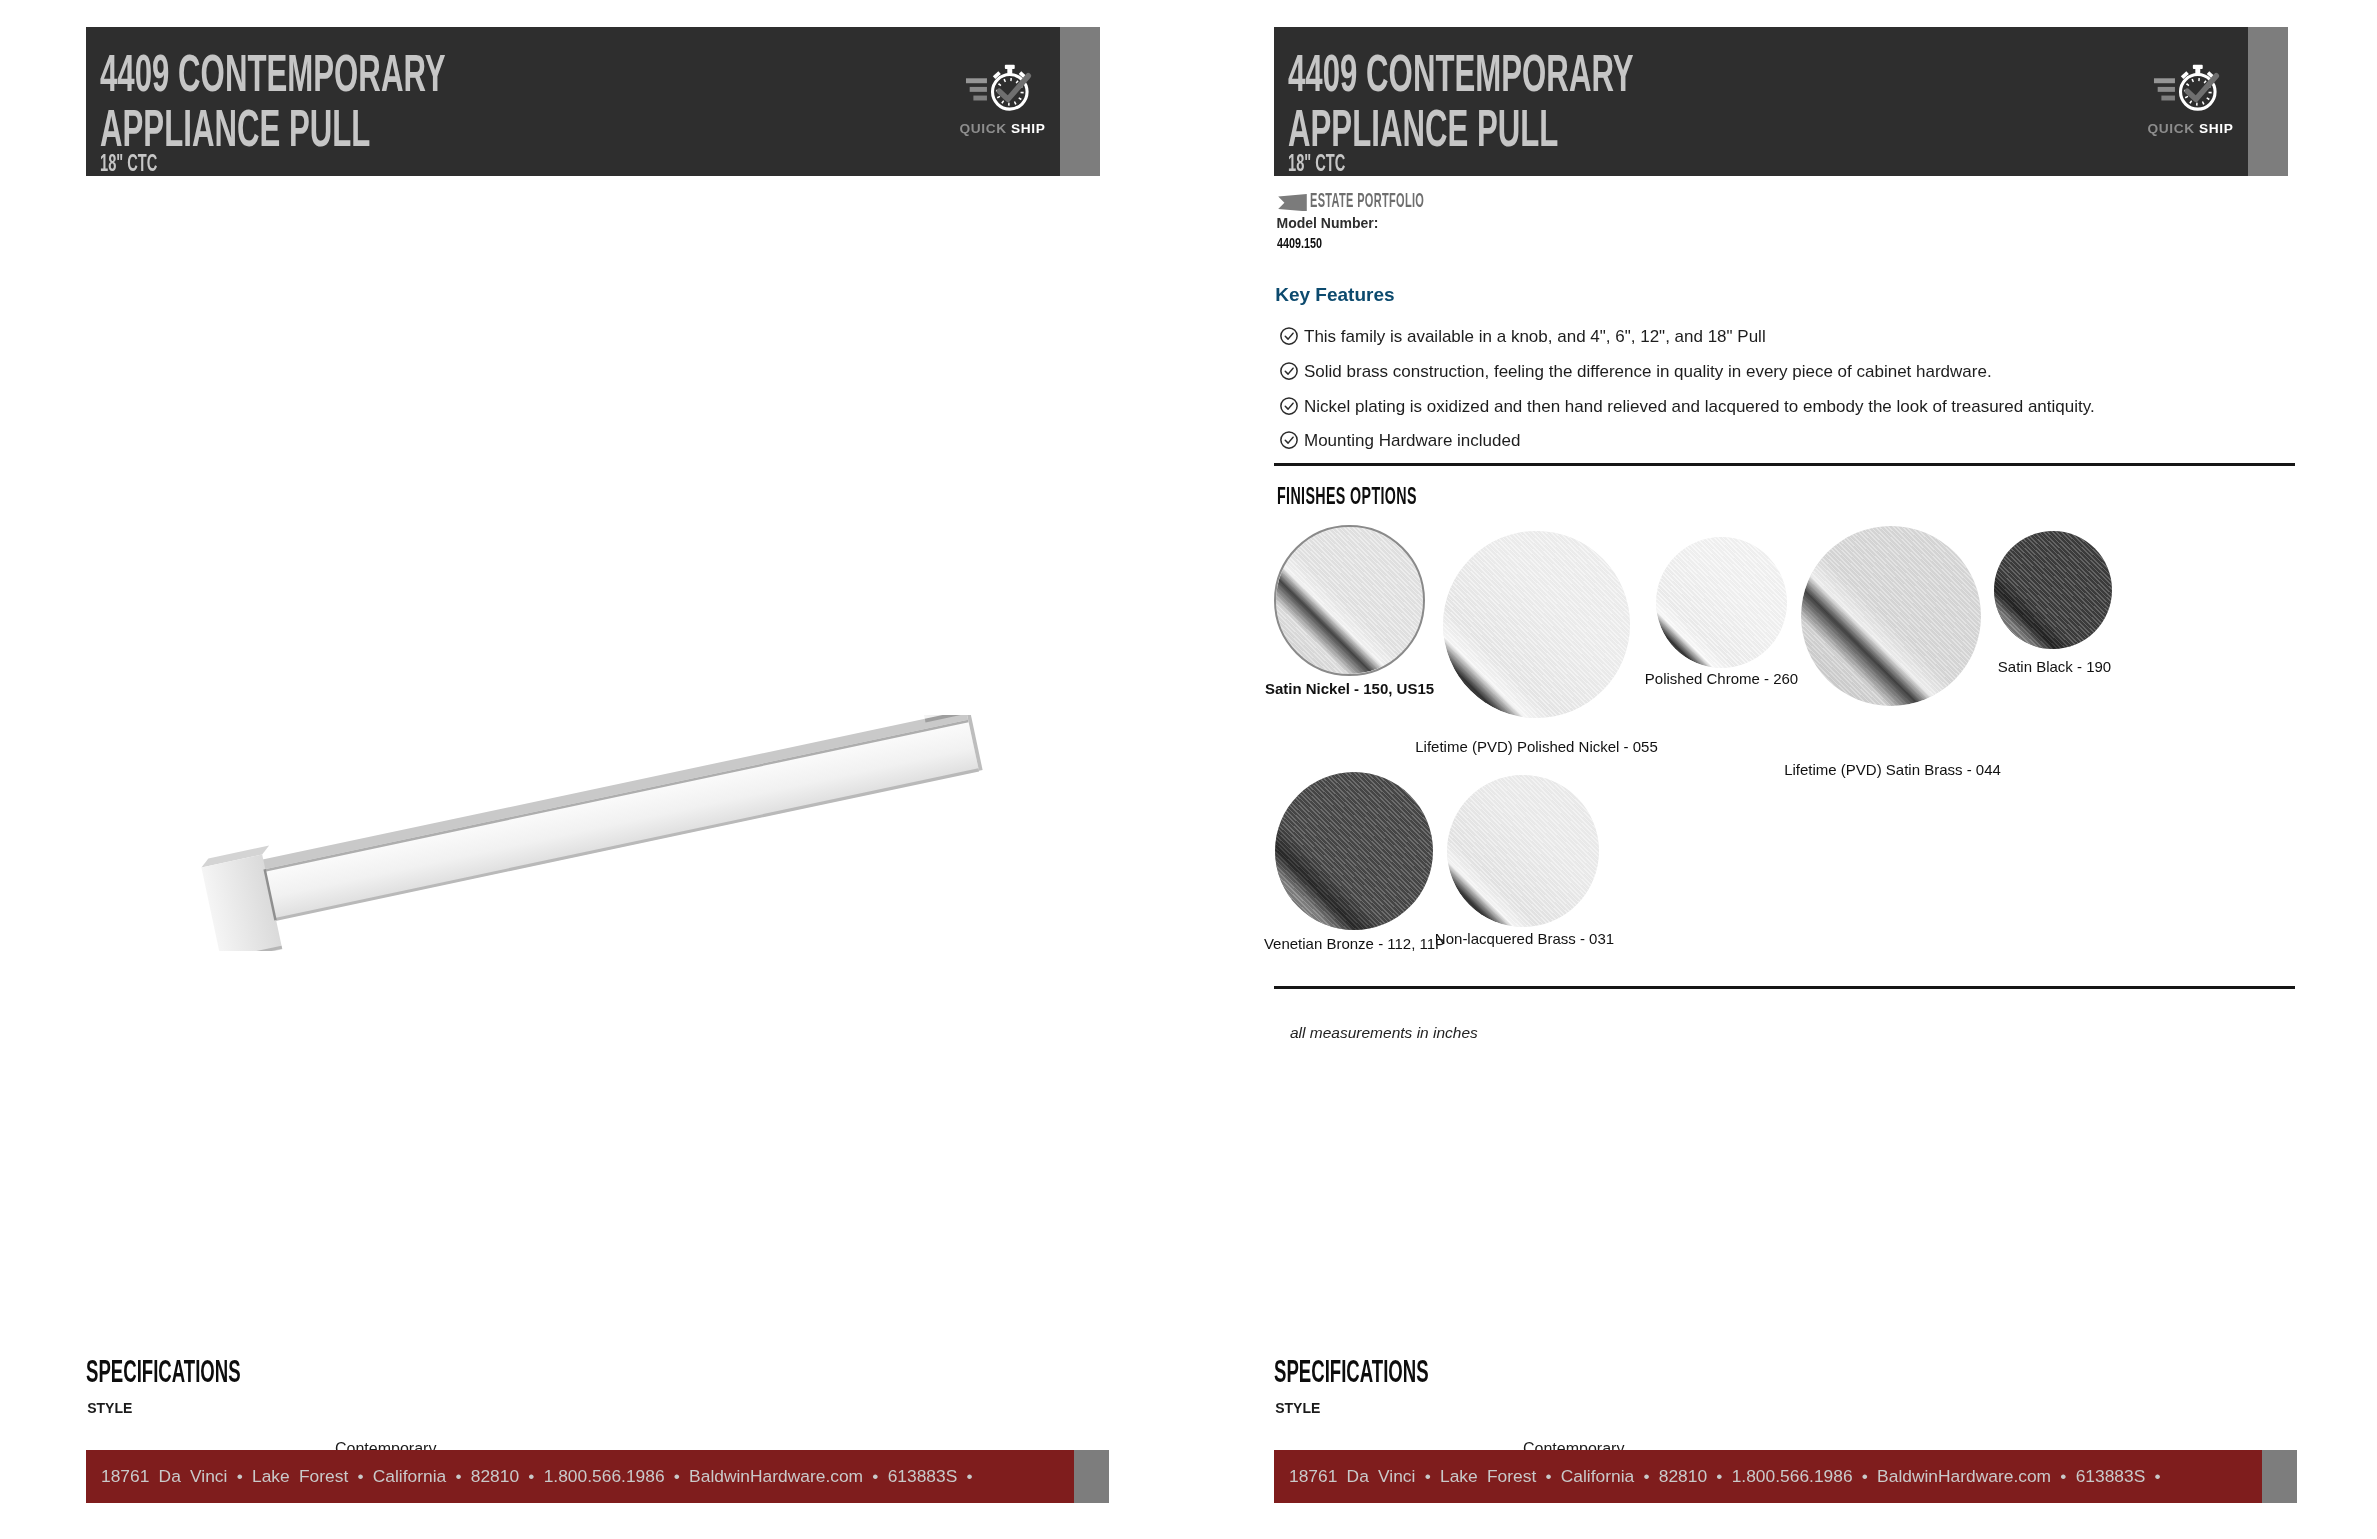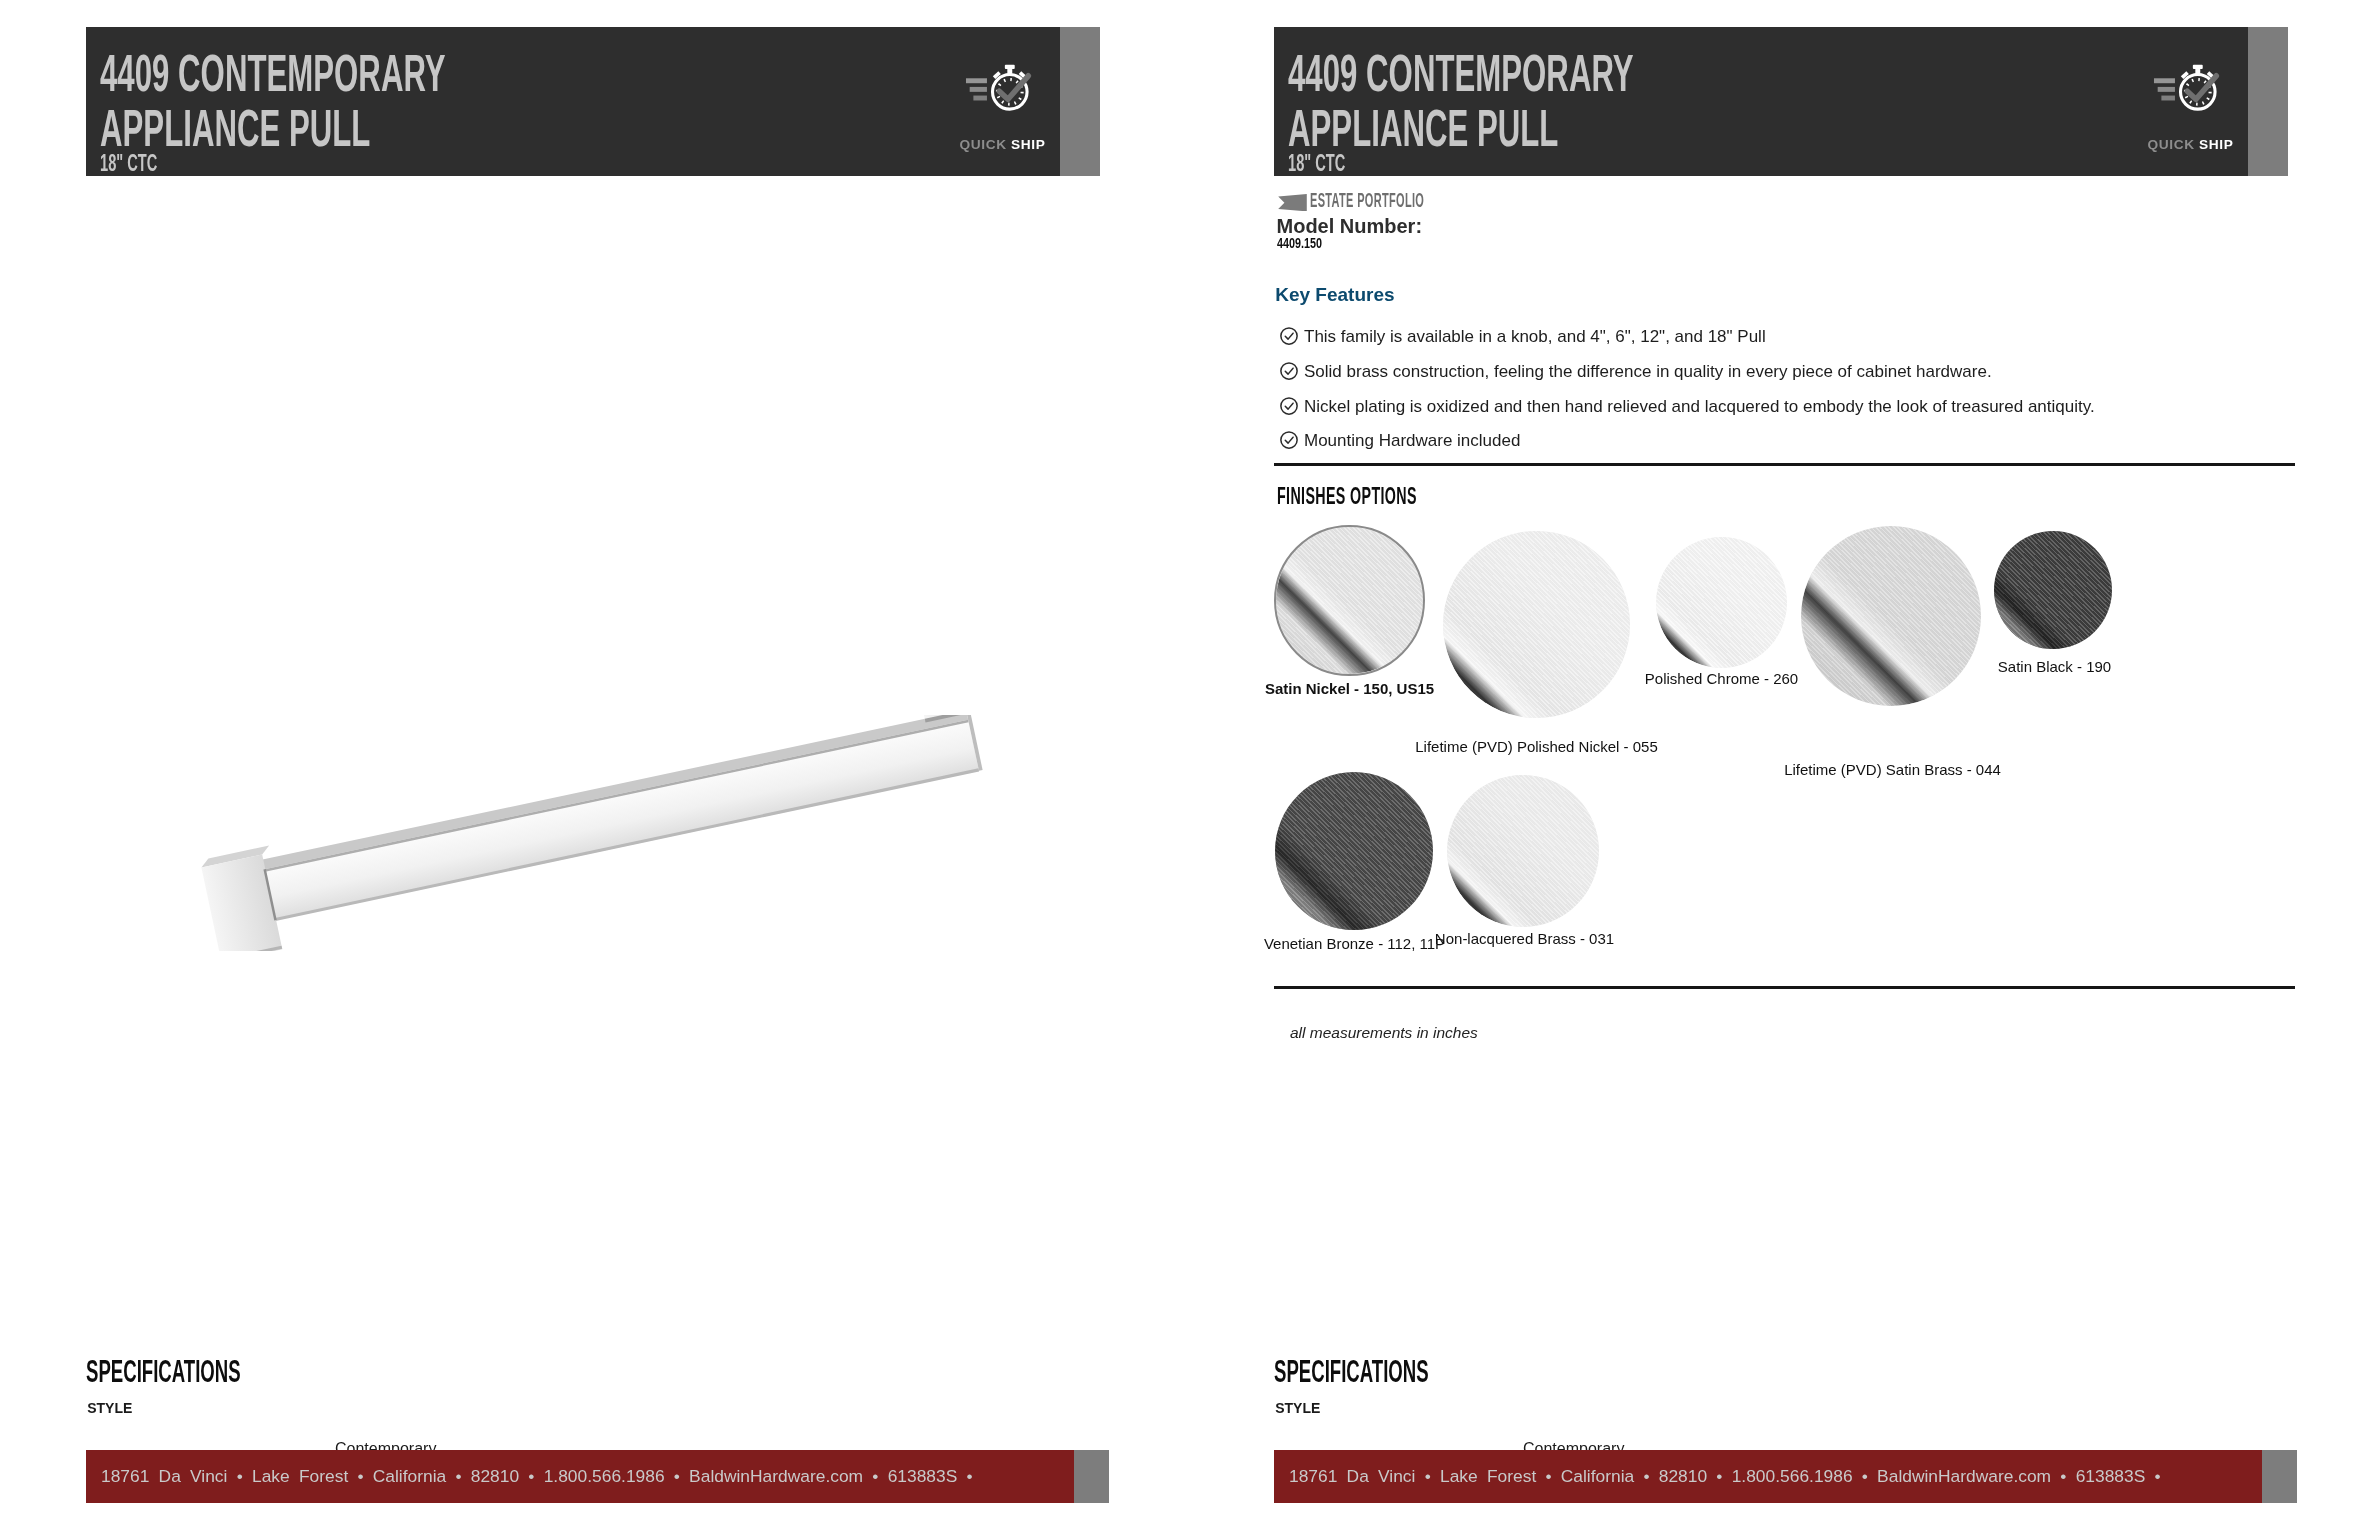--- a/index.html
+++ b/index.html
@@ -15,28 +15,28 @@
   .hdr-sub{position:absolute;left:13.7px;top:123px;color:#c6c6c6;font-size:23.6px;font-weight:bold;}
   .cx{display:inline-block;white-space:nowrap;transform-origin:0 0;}
   .sx60{transform:scaleX(.60);}
   .sx55{transform:scaleX(.55);}
   .sx62{transform:scaleX(.62);}
   .sx72{transform:scaleX(.72);}
 
   
   .qs{position:absolute;left:873px;top:34px;width:87px;height:112px;}
   .qs svg{display:block;margin:0 auto;}
-  .qs-text{margin-top:18px;text-align:center;font-size:13.7px;font-weight:bold;letter-spacing:0.6px;white-space:nowrap;}
+  .qs-text{margin-top:2px;text-align:center;font-size:13.7px;font-weight:bold;letter-spacing:0.6px;white-space:nowrap;}
   .qs-quick{color:#8d8d8d;}
   .qs-ship{color:#ffffff;}
 
   
   .ribbon{position:absolute;left:3.7px;top:194px;}
   .portfolio-label{position:absolute;left:36px;top:189px;font-size:20px;font-weight:bold;color:#6e6e6e;letter-spacing:0.6px;}
-  .model-label{position:absolute;left:2.5px;top:215px;font-size:20px;font-weight:bold;color:#2e2e2e;}
+  .model-label{position:absolute;left:2.5px;top:215px;font-size:14px;font-weight:bold;color:#2e2e2e;}
   .model-number{position:absolute;left:2.5px;top:234px;font-size:15px;font-weight:bold;color:#0f0f0f;}
   .kf-heading{position:absolute;left:1.2px;top:284px;font-size:19px;font-weight:bold;color:#0c4a6e;}
   .kf-row{position:absolute;left:5px;height:22.4px;}
   .kf-icon{position:absolute;left:0;top:0;}
   .kf-text{position:absolute;left:25px;top:1.2px;font-size:17px;color:#1d1d1d;white-space:nowrap;}
   .rule{position:absolute;left:0;width:1021px;height:2.5px;background:#161616;}
   .fin-heading{position:absolute;left:2.5px;top:483px;font-size:23px;font-weight:bold;color:#0d0d0d;letter-spacing:0.6px;}
 
   
   .swatch{position:absolute;border-radius:50%;overflow:hidden;}

